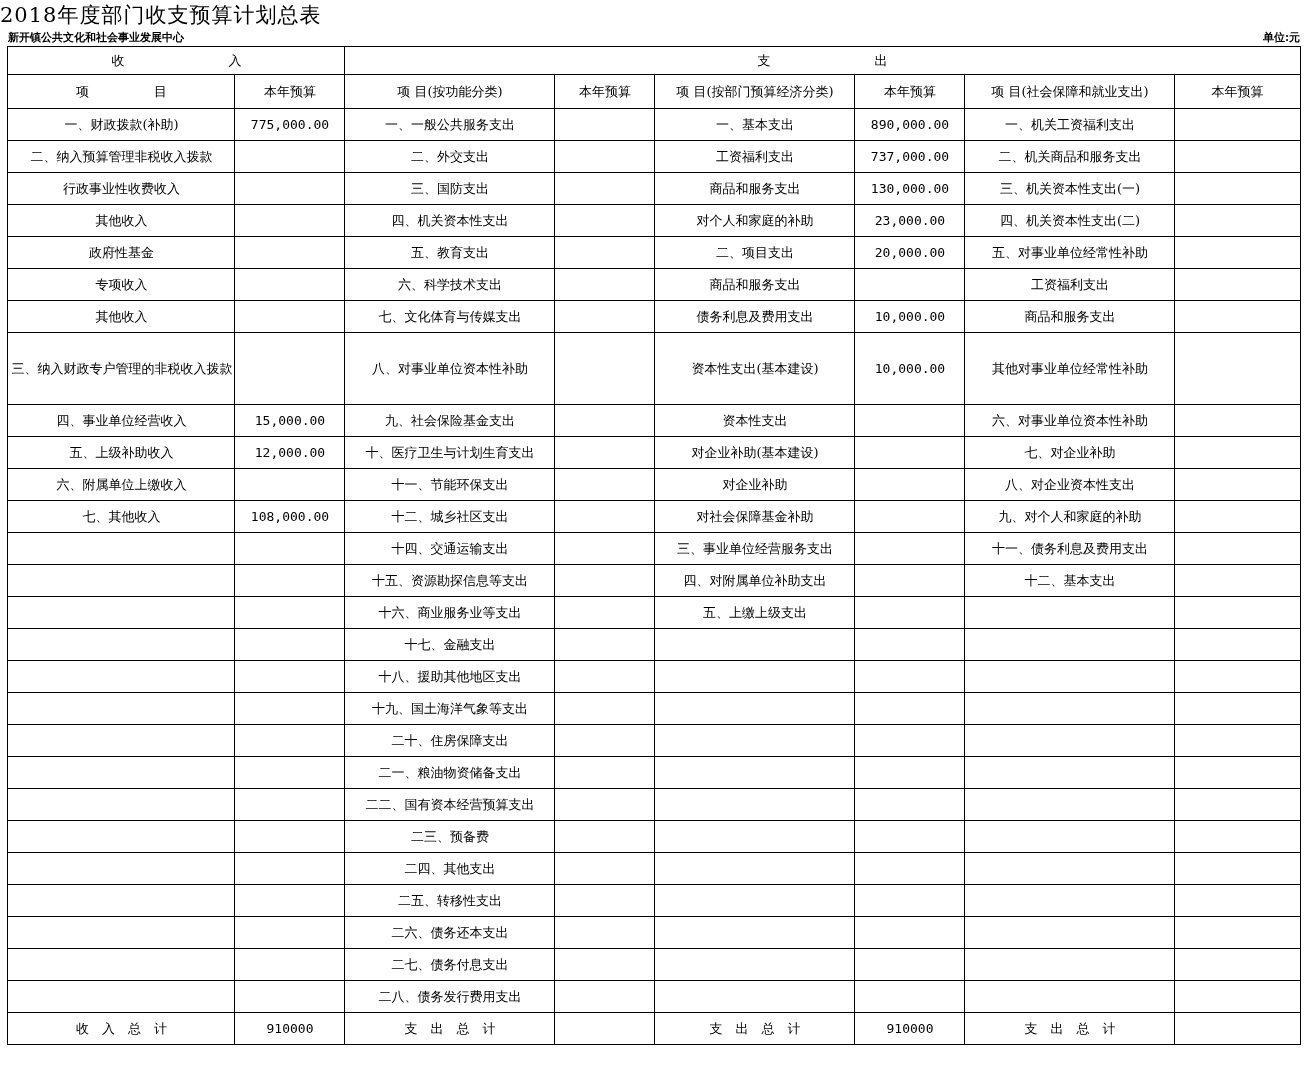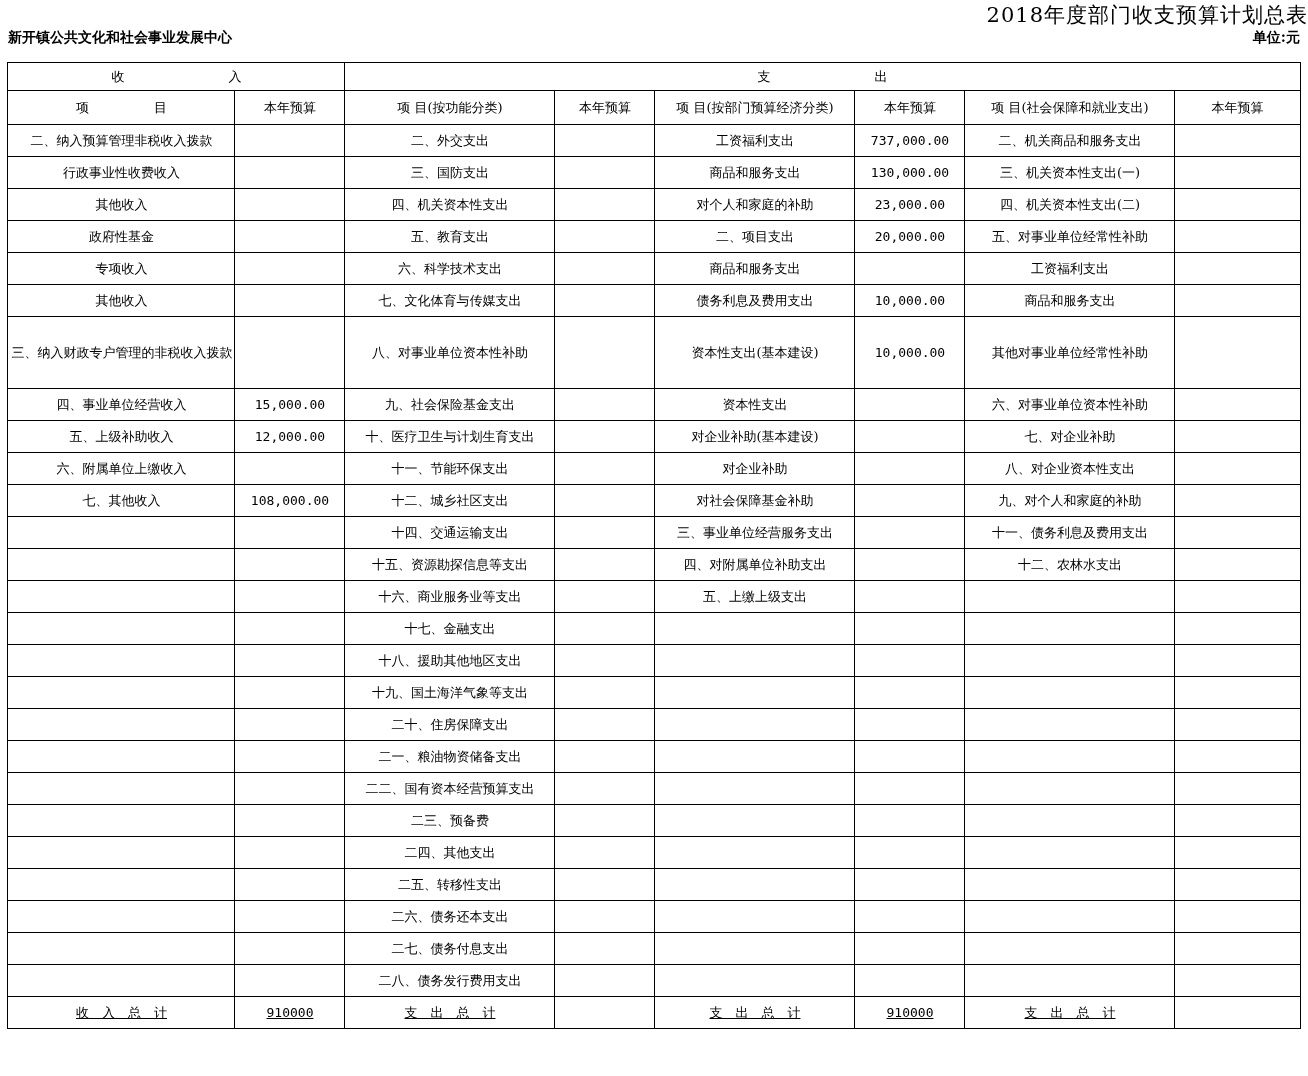--- a/index.html
+++ b/index.html
@@ -12,59 +12,59 @@
     width: 1308px;
     height: 1076px;
     background: #ffffff;
     font-family: "DejaVu Serif", serif;
     color: #000000;
     overflow: hidden;
   }
   .title {
     margin: 0;
     padding-top: 3px;
-    text-align: right;
+    text-align: left;
     font-size: 21px;
     font-weight: normal;
     line-height: 24px;
     letter-spacing: 1px;
   }
   .subhead {
     width: 1292px;
     margin: 0 auto;
     height: 19px;
     display: flex;
     justify-content: space-between;
     align-items: flex-end;
-    font-size: 14px;
+    font-size: 11px;
     font-weight: bold;
     line-height: 17px;
   }
   table.budget {
     width: 1292px;
-    margin: 16px auto;
+    margin: 0 auto;
     border-collapse: collapse;
     table-layout: fixed;
   }
   table.budget th,
   table.budget td {
     border: 1px solid #000000;
     text-align: center;
     vertical-align: middle;
     font-size: 13px;
     font-weight: normal;
     padding: 0 3px;
     overflow: hidden;
     white-space: nowrap;
   }
   tr.h1 { height: 28px; }
   tr.h2 { height: 34px; }
   tr.row { height: 32px; }
   tr.row-tall { height: 72px; }
-  tr.total-row { height: 32px; text-decoration: underline; }
+  tr.total-row { height: 32px; }
   td.val, td.total-val {
     font-family: "DejaVu Sans Mono", monospace;
     font-size: 12px;
   }
   td.total-val {
     font-weight: bold;
     vertical-align: bottom;
     line-height: 12px;
     padding-bottom: 0;
   }
@@ -106,20 +106,30 @@
         <th>项 目(按功能分类)</th>
         <th>本年预算</th>
         <th>项 目(按部门预算经济分类)</th>
         <th>本年预算</th>
         <th>项 目(社会保障和就业支出)</th>
         <th>本年预算</th>
       </tr>
     </thead>
     <tbody id="table-body">
         <tr class="row">
+          <td class="item">一、财政拨款(补助)</td>
+          <td class="val">775,000.00</td>
+          <td class="item">一、一般公共服务支出</td>
+          <td class="val"></td>
+          <td class="item">一、基本支出</td>
+          <td class="val">890,000.00</td>
+          <td class="item">一、机关工资福利支出</td>
+          <td class="val"></td>
+        </tr>
+        <tr class="row">
           <td class="item">二、纳入预算管理非税收入拨款</td>
           <td class="val"></td>
           <td class="item">二、外交支出</td>
           <td class="val"></td>
           <td class="item">工资福利支出</td>
           <td class="val">737,000.00</td>
           <td class="item">二、机关商品和服务支出</td>
           <td class="val"></td>
         </tr>
         <tr class="row">
@@ -232,21 +242,21 @@
           <td class="item">十一、债务利息及费用支出</td>
           <td class="val"></td>
         </tr>
         <tr class="row">
           <td class="item"></td>
           <td class="val"></td>
           <td class="item">十五、资源勘探信息等支出</td>
           <td class="val"></td>
           <td class="item">四、对附属单位补助支出</td>
           <td class="val"></td>
-          <td class="item">十二、农林水支出</td>
+          <td class="item">十二、基本支出</td>
           <td class="val"></td>
         </tr>
         <tr class="row">
           <td class="item"></td>
           <td class="val"></td>
           <td class="item">十六、商业服务业等支出</td>
           <td class="val"></td>
           <td class="item">五、上缴上级支出</td>
           <td class="val"></td>
           <td class="item"></td>

